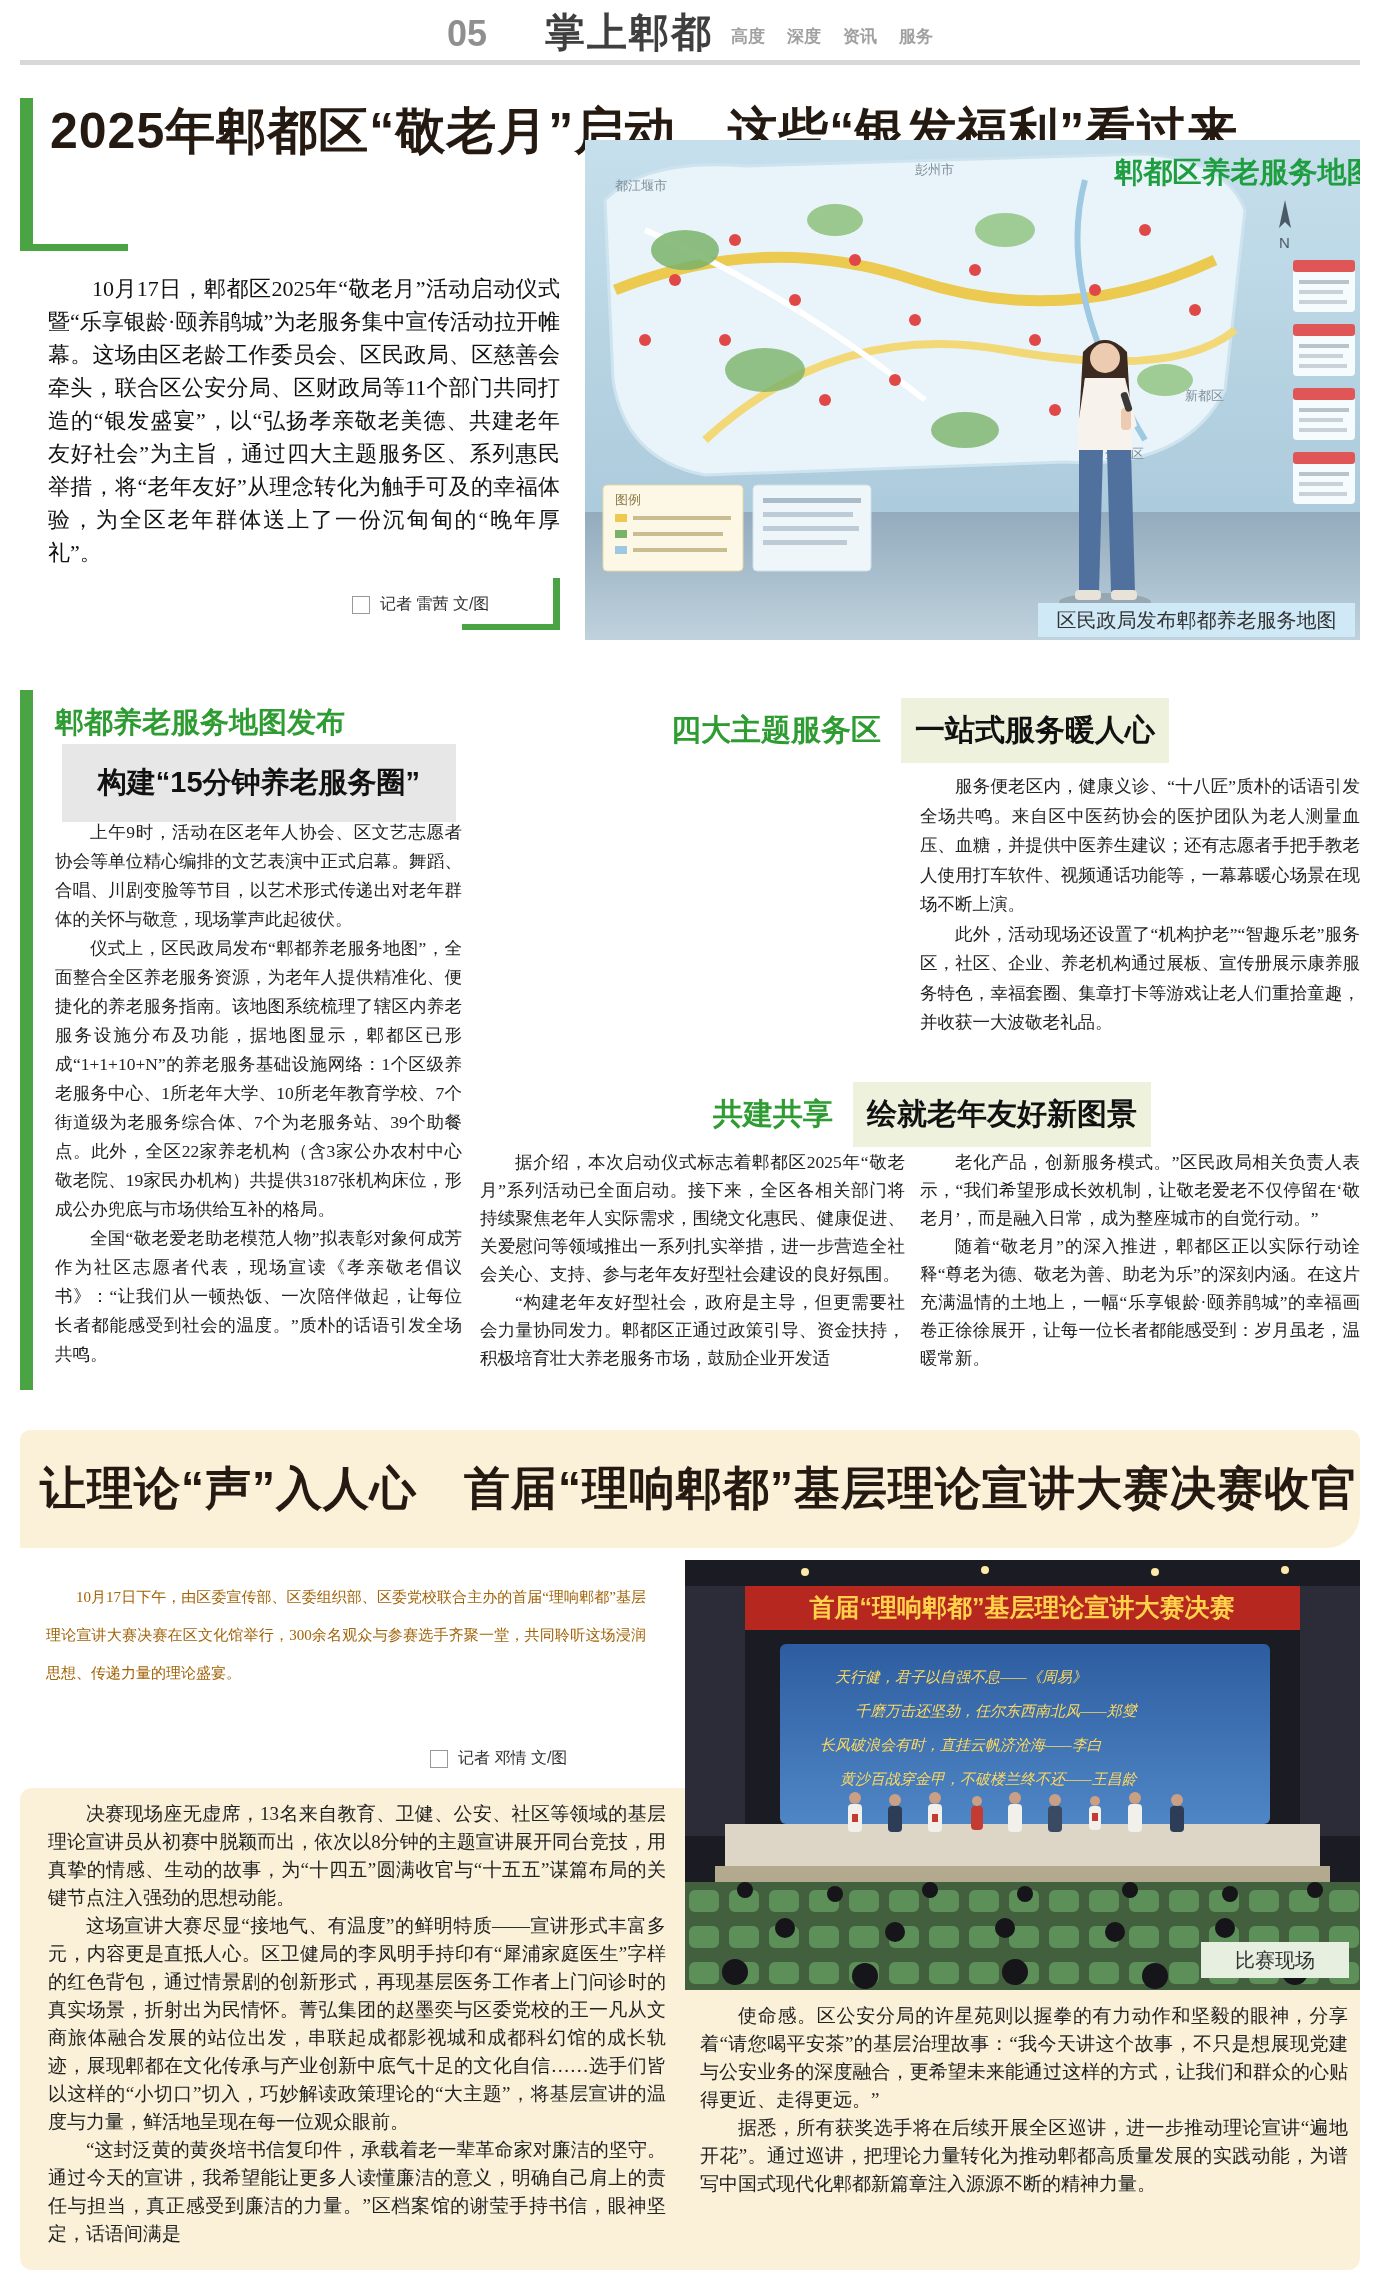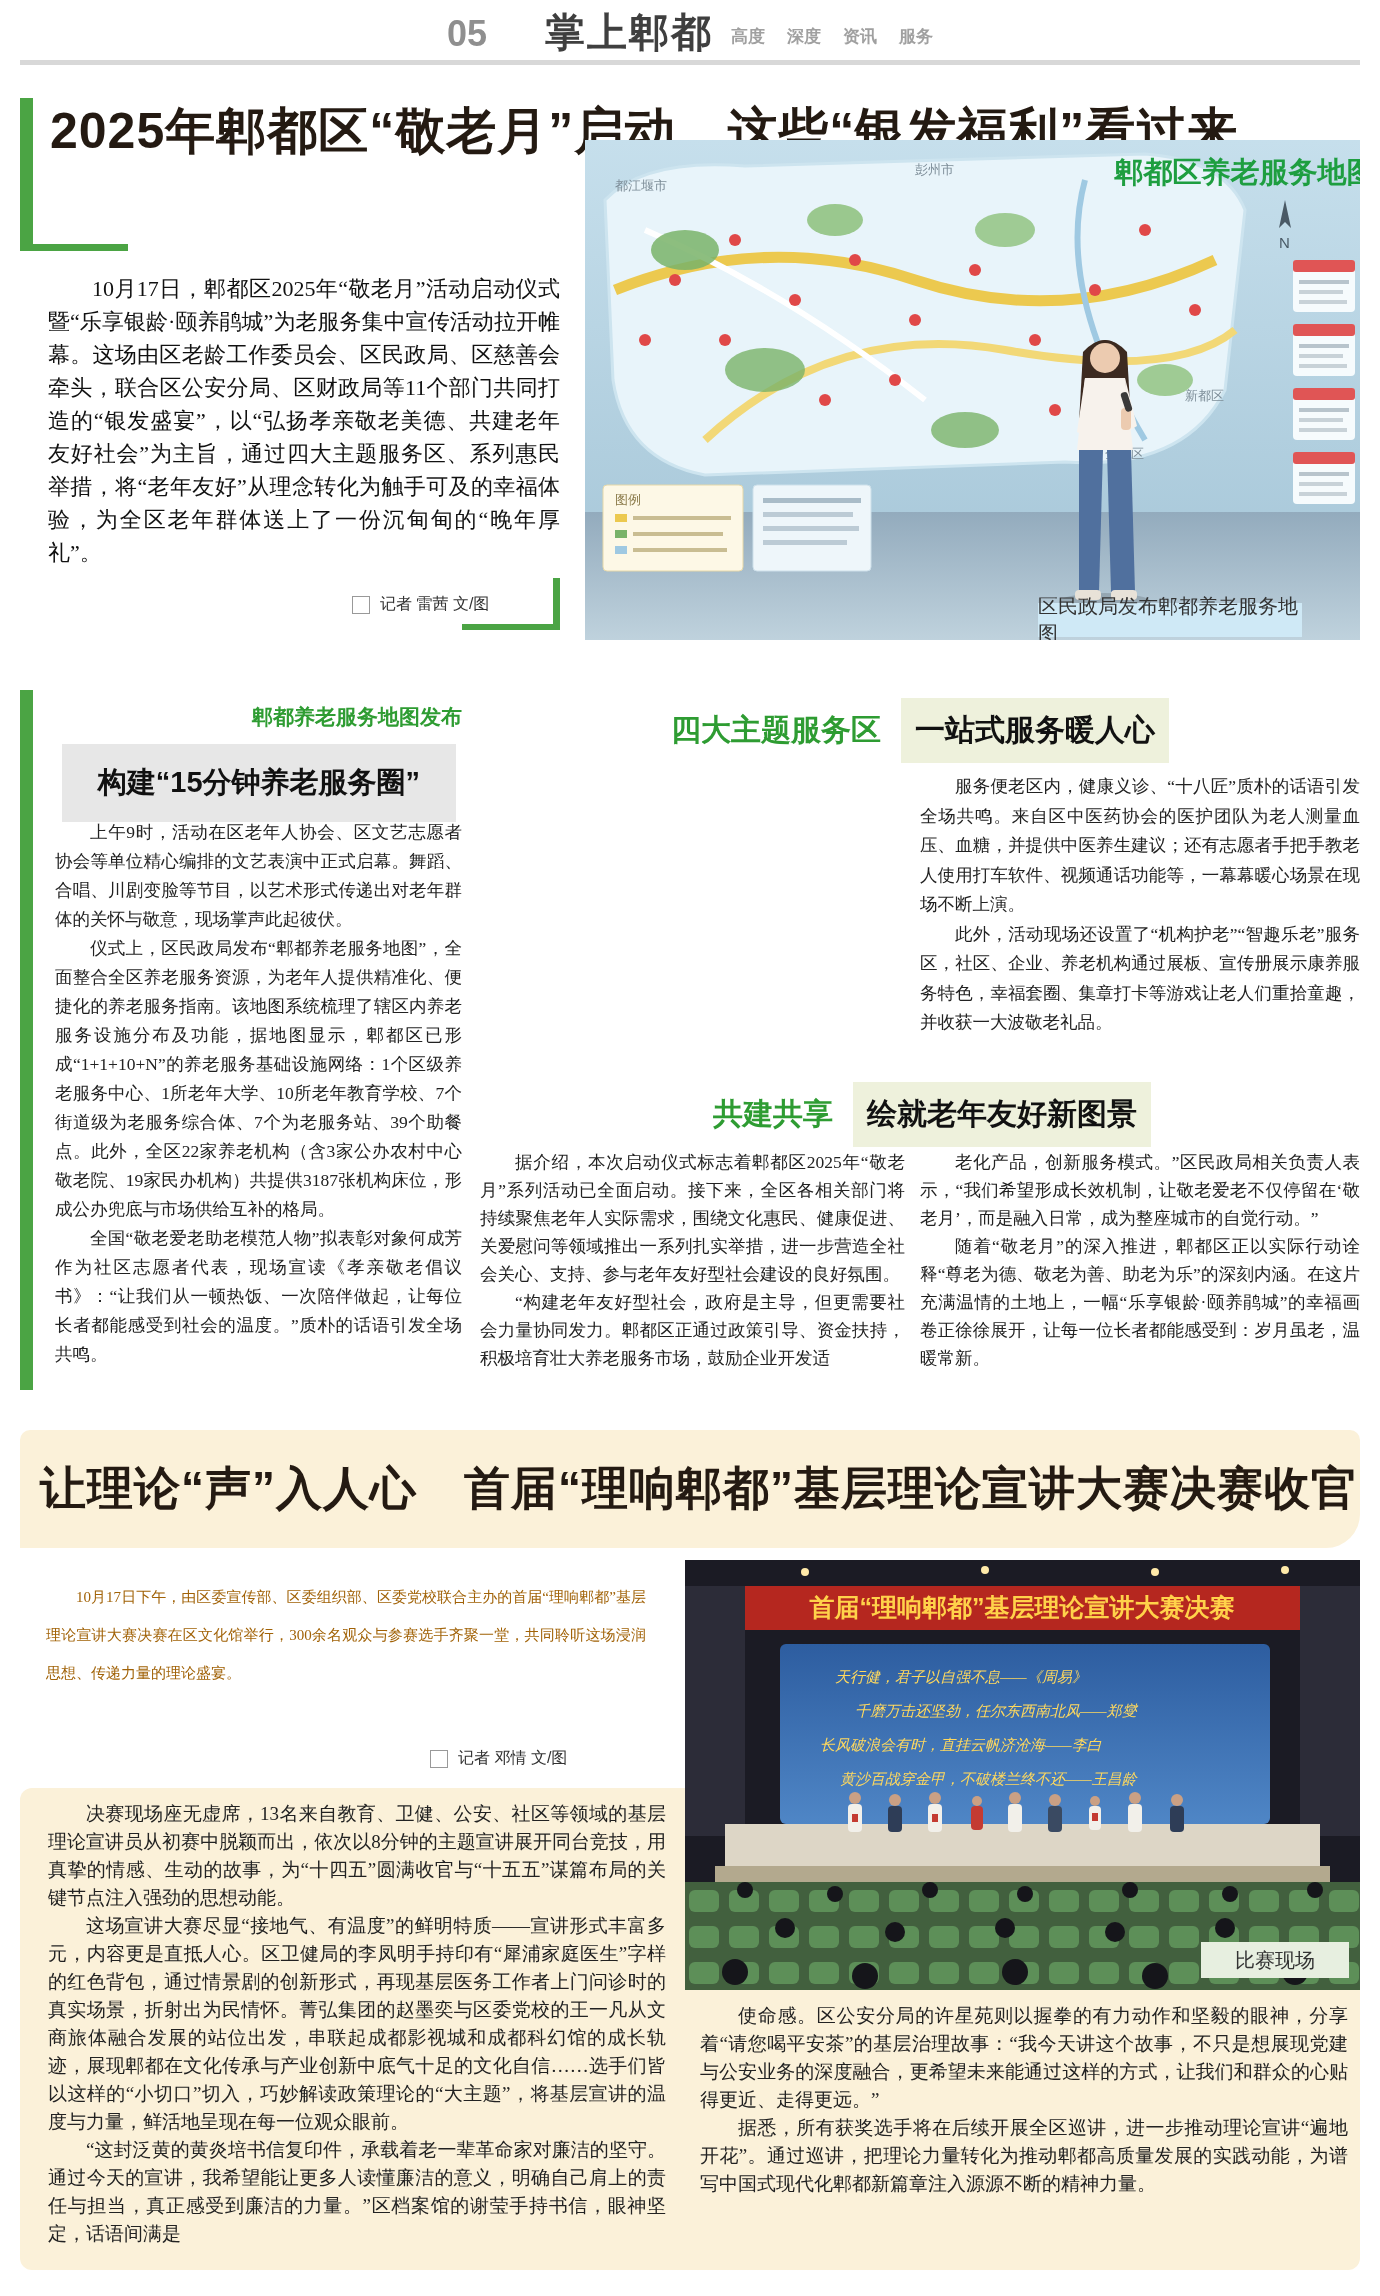--- a/index.html
+++ b/index.html
@@ -16,21 +16,21 @@
   
   .green{background:#4ba444;}
   .headline1{top:98px;left:50px;width:1310px;font-size:50px;font-weight:900;color:#241a12;
              letter-spacing:1px;white-space:nowrap;}
   .intro1{top:272px;left:48px;width:512px;font-size:22px;line-height:33px;color:#111;
           text-align:justify;text-indent:2em;}
   .byline{display:flex;align-items:center;gap:10px;font-size:16px;color:#333;
           font-family:"Liberation Sans",sans-serif;}
   .bysq{display:inline-block;width:16px;height:16px;border:1px solid #999;background:#fff;}
   .photo{background:#bcd8e6;overflow:hidden;}
-  .cap1{left:453px;top:463px;width:264px;height:34px;background:#cfe9f6;display:flex;
+  .cap1{left:453px;top:463px;width:317px;height:34px;background:#cfe9f6;display:flex;
         align-items:center;justify-content:center;font-size:20px;color:#333;}
   .cap2{left:516px;top:382px;width:148px;height:36px;background:#e7efe0;display:flex;
         align-items:center;justify-content:center;font-size:20px;color:#333;}
   
   .kicker{color:#2e9c32;font-weight:900;}
   .subbox{background:#e7e7e7;font-weight:900;color:#111;}
   .palebox{background:#eef1dc;font-weight:900;color:#111;}
   .bodytxt{font-size:17.5px;line-height:29px;text-align:justify;color:#222;}
   .bodytxt p{margin:0;text-indent:2em;}
   .headrow{display:flex;align-items:center;justify-content:center;gap:20px;}
@@ -194,21 +194,21 @@
         <path d="M522 310 L546 310 L550 452 L526 452 Z" fill="#50709e"></path>
         <rect x="490" y="450" width="26" height="10" rx="4" fill="#e8e2d8"></rect>
         <rect x="526" y="450" width="26" height="10" rx="4" fill="#e8e2d8"></rect>
       </g>
     </svg>
     <div class="abs cap1 sans">区民政局发布郫都养老服务地图</div>
   </div>
 
   <div class="abs green" style="top:690px;left:20px;width:13px;height:700px;"></div>
 
-  <div class="abs sans kicker" style="top:703px;left:55px;width:407px;font-size:21px;text-align:right;">郫都养老服务地图发布</div>
+  <div class="abs sans kicker" style="top:703px;left:55px;width:407px;font-size:29px;text-align:left;">郫都养老服务地图发布</div>
   <div class="abs sans subbox" style="top:744px;left:62px;width:394px;font-size:29px;text-align:center;padding:19px 0;">构建“15分钟养老服务圈”</div>
   <div class="abs bodytxt" style="top:818px;left:55px;width:407px;">
     <p>上午9时，活动在区老年人协会、区文艺志愿者协会等单位精心编排的文艺表演中正式启幕。舞蹈、合唱、川剧变脸等节目，以艺术形式传递出对老年群体的关怀与敬意，现场掌声此起彼伏。</p>
     <p>仪式上，区民政局发布“郫都养老服务地图”，全面整合全区养老服务资源，为老年人提供精准化、便捷化的养老服务指南。该地图系统梳理了辖区内养老服务设施分布及功能，据地图显示，郫都区已形成“1+1+10+N”的养老服务基础设施网络：1个区级养老服务中心、1所老年大学、10所老年教育学校、7个街道级为老服务综合体、7个为老服务站、39个助餐点。此外，全区22家养老机构（含3家公办农村中心敬老院、19家民办机构）共提供3187张机构床位，形成公办兜底与市场供给互补的格局。</p>
     <p>全国“敬老爱老助老模范人物”拟表彰对象何成芳作为社区志愿者代表，现场宣读《孝亲敬老倡议书》：“让我们从一顿热饭、一次陪伴做起，让每位长者都能感受到社会的温度。”质朴的话语引发全场共鸣。</p>
   </div>
 
   <div class="abs headrow sans" style="top:698px;left:480px;width:880px;">
     <span class="kicker">四大主题服务区</span>
     <span class="palebox">一站式服务暖人心</span>

